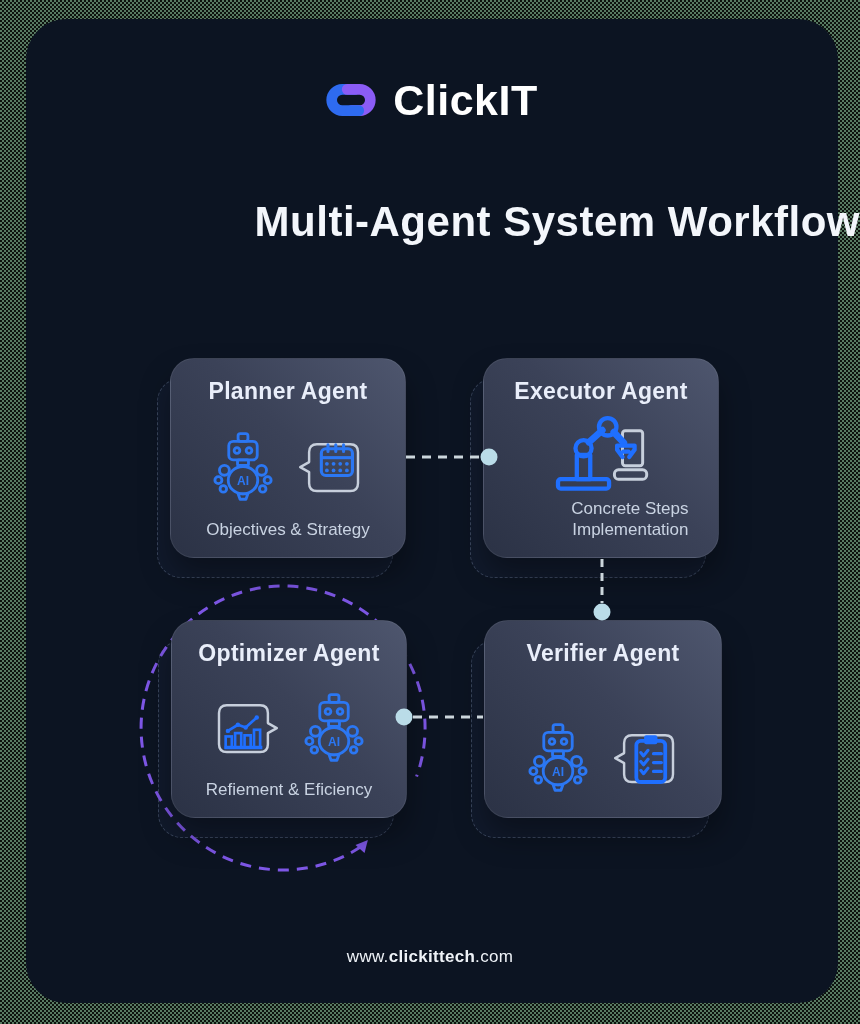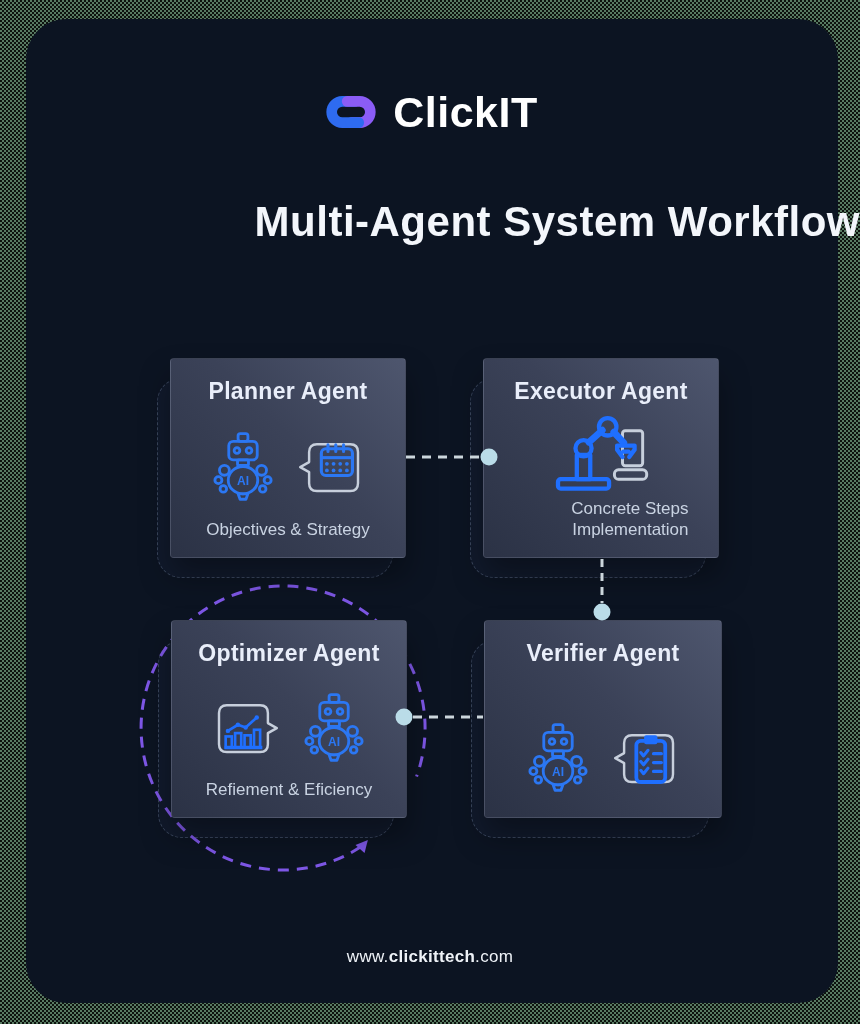--- a/index.html
+++ b/index.html
@@ -7,30 +7,30 @@
     width:860px;height:1024px;position:relative;overflow:hidden;
     font-family:"Liberation Sans", sans-serif;
     background:repeating-conic-gradient(#587a62 0% 25%, #0d120e 0% 50%);
     background-size:4px 4px;
   }
   .panel{
     position:absolute;left:26px;top:19px;width:812px;height:984px;
     border-radius:40px;background:#0c1422;
   }
   .logo-row{
-    position:absolute;top:84px;left:0;width:860px;height:56px;
+    position:absolute;top:72px;left:0;width:860px;height:56px;
     display:flex;justify-content:center;align-items:center;gap:13px;z-index:5;
   }
   .logo-text{font-size:43px;font-weight:bold;color:#ffffff;letter-spacing:0.5px;}
   .main-title{
     position:absolute;top:198px;left:0;width:860px;text-align:right;
     font-size:42px;font-weight:bold;color:#f3f6fb;letter-spacing:0.5px;z-index:5;
   }
   .card{
-    position:absolute;border-radius:4px;box-sizing:border-box;
+    position:absolute;border-radius:24px;box-sizing:border-box;
     background:linear-gradient(225deg,#4e566e 0%,#3b4258 45%,#2b3245 100%);
     border:1px solid rgba(255,255,255,0.07);
     display:flex;flex-direction:column;align-items:center;justify-content:space-between;
     padding:19px 10px 17px;z-index:3;
     box-shadow:0 18px 30px rgba(0,0,0,0.35);
   }
   .card-shadow{
     position:absolute;border-radius:24px;box-sizing:border-box;
     background:#111a2c;border:1px dashed #39455c;z-index:1;
   }

